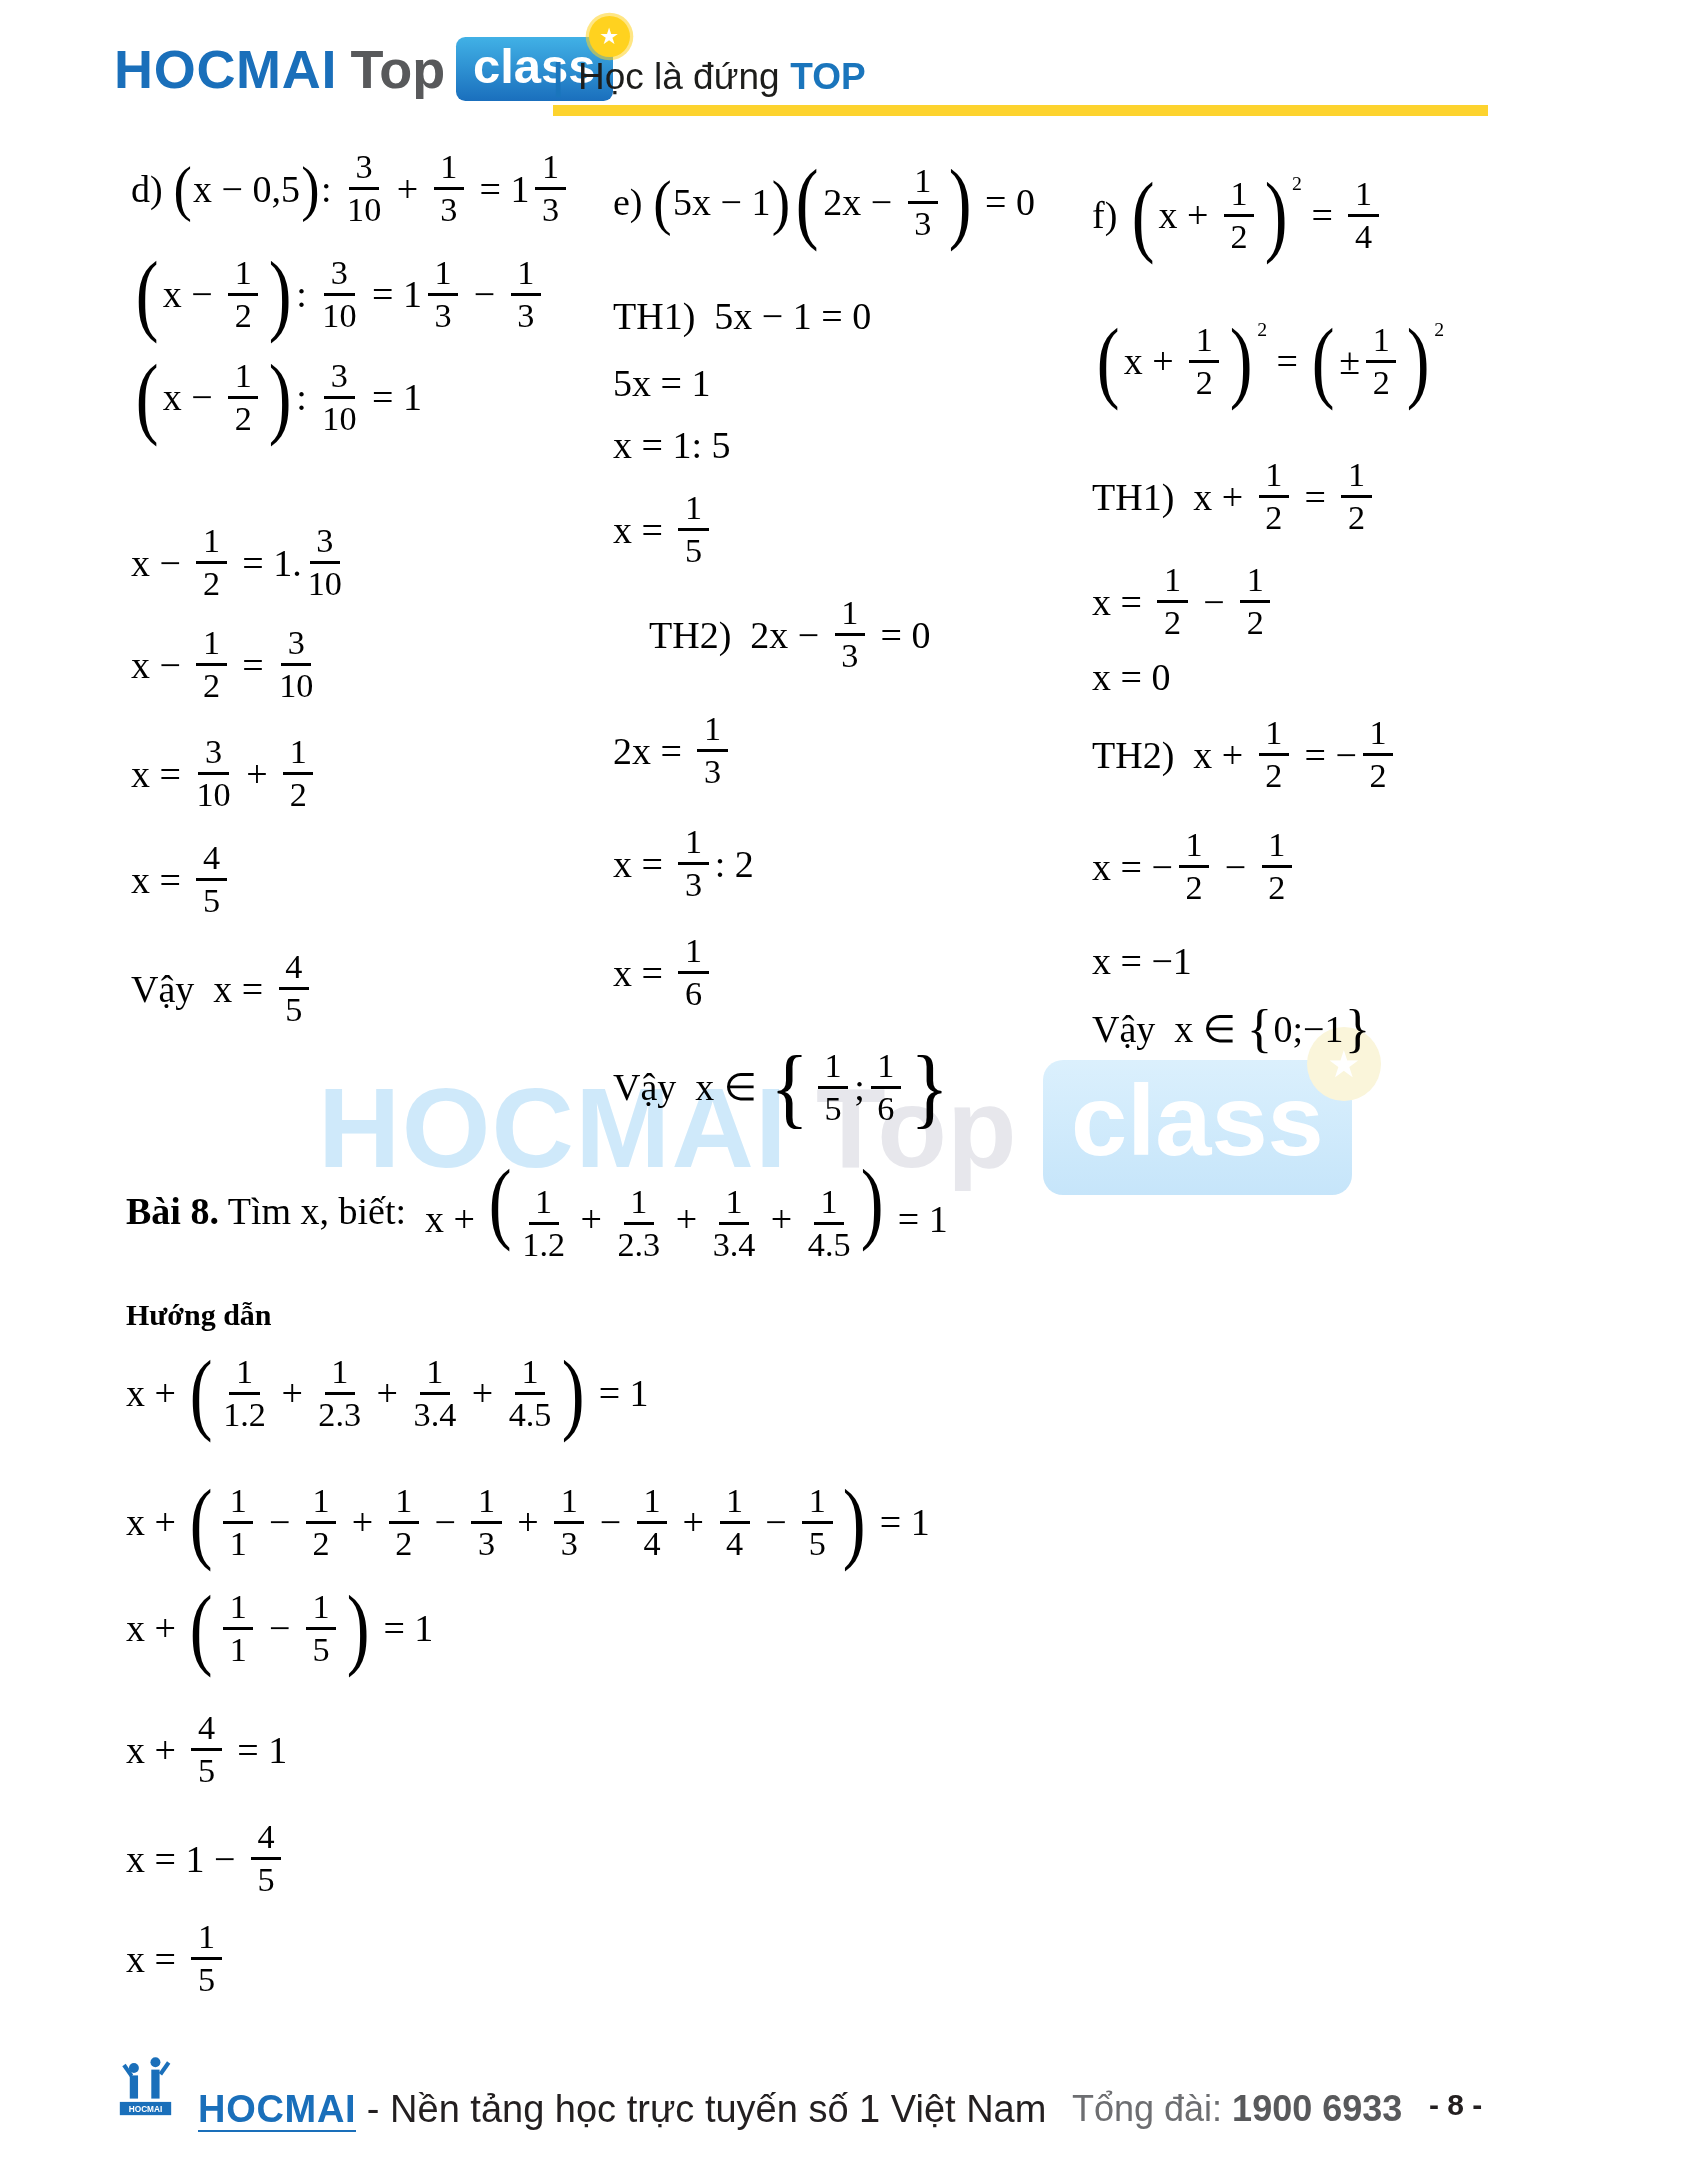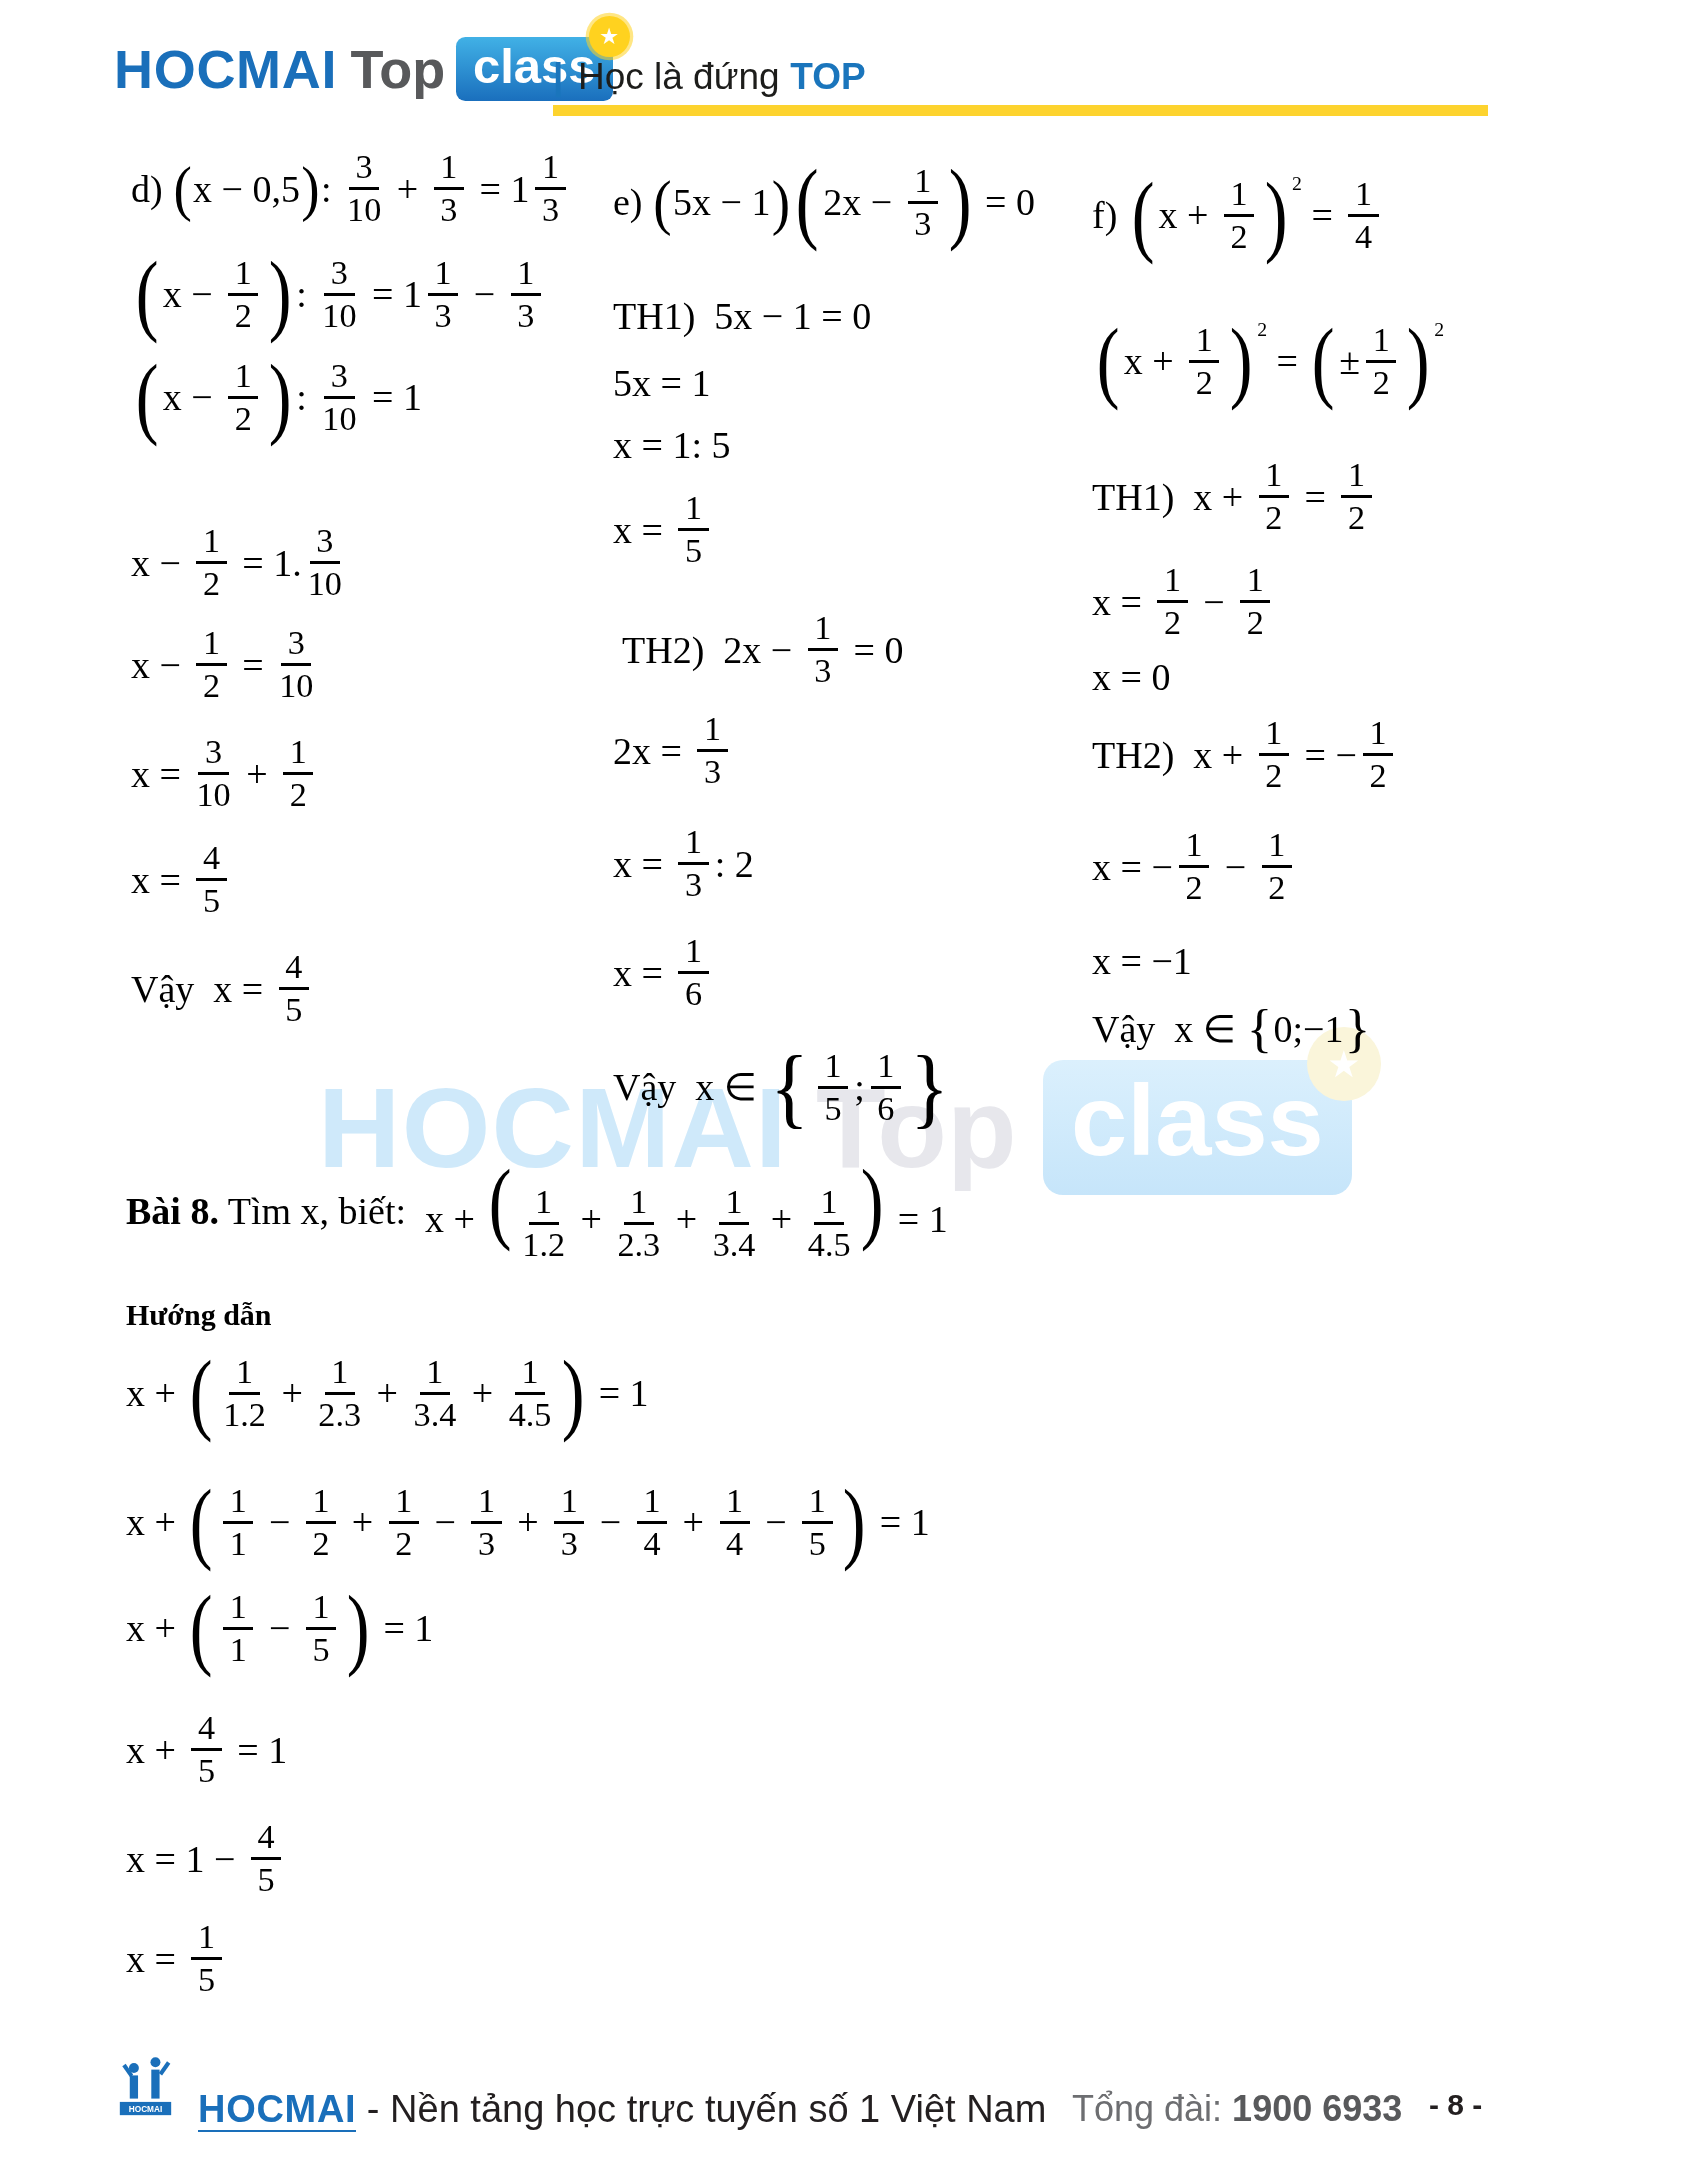--- a/index.html
+++ b/index.html
@@ -102,21 +102,21 @@
       <div class="ml" style="left: 131px; top: 523px;">x − <span class="fr"><span class="n">1</span><span class="d">2</span></span> = 1.<span class="fr"><span class="n">3</span><span class="d">10</span></span></div>
       <div class="ml" style="left: 131px; top: 625px;">x − <span class="fr"><span class="n">1</span><span class="d">2</span></span> = <span class="fr"><span class="n">3</span><span class="d">10</span></span></div>
       <div class="ml" style="left: 131px; top: 734px;">x = <span class="fr"><span class="n">3</span><span class="d">10</span></span> + <span class="fr"><span class="n">1</span><span class="d">2</span></span></div>
       <div class="ml" style="left: 131px; top: 840px;">x = <span class="fr"><span class="n">4</span><span class="d">5</span></span></div>
       <div class="ml" style="left: 131px; top: 949px;">Vậy  x = <span class="fr"><span class="n">4</span><span class="d">5</span></span></div>
       <div class="ml" style="left: 613px; top: 159px;">e) <span class="mp">(</span>5x − 1<span class="mp">)</span><span class="bp">(</span>2x − <span class="fr"><span class="n">1</span><span class="d">3</span></span><span class="bp">)</span> = 0</div>
       <div class="ml" style="left: 613px; top: 294px;">TH1)  5x − 1 = 0</div>
       <div class="ml" style="left: 613px; top: 361px;">5x = 1</div>
       <div class="ml" style="left: 613px; top: 423px;">x = 1: 5</div>
       <div class="ml" style="left: 613px; top: 490px;">x = <span class="fr"><span class="n">1</span><span class="d">5</span></span></div>
-      <div class="ml" style="left: 622px; top: 595px; margin-top: 15px;">TH2)  2x − <span class="fr"><span class="n">1</span><span class="d">3</span></span> = 0</div>
+      <div class="ml" style="left: 649px; top: 595px;">TH2)  2x − <span class="fr"><span class="n">1</span><span class="d">3</span></span> = 0</div>
       <div class="ml" style="left: 613px; top: 711px;">2x = <span class="fr"><span class="n">1</span><span class="d">3</span></span></div>
       <div class="ml" style="left: 613px; top: 824px;">x = <span class="fr"><span class="n">1</span><span class="d">3</span></span>: 2</div>
       <div class="ml" style="left: 613px; top: 933px;">x = <span class="fr"><span class="n">1</span><span class="d">6</span></span></div>
       <div class="ml" style="left: 613px; top: 1045px;">Vậy  x ∈ <span class="bb">{</span><span class="fr"><span class="n">1</span><span class="d">5</span></span>;<span class="fr"><span class="n">1</span><span class="d">6</span></span><span class="bb">}</span></div>
       <div class="ml" style="left: 1092px; top: 172px;">f) <span class="bp">(</span>x + <span class="fr"><span class="n">1</span><span class="d">2</span></span><span class="bp">)</span><span class="sp">2</span> = <span class="fr"><span class="n">1</span><span class="d">4</span></span></div>
       <div class="ml" style="left: 1092px; top: 318px;"><span class="bp">(</span>x + <span class="fr"><span class="n">1</span><span class="d">2</span></span><span class="bp">)</span><span class="sp">2</span> = <span class="bp">(</span>±<span class="fr"><span class="n">1</span><span class="d">2</span></span><span class="bp">)</span><span class="sp">2</span></div>
       <div class="ml" style="left: 1092px; top: 457px;">TH1)  x + <span class="fr"><span class="n">1</span><span class="d">2</span></span> = <span class="fr"><span class="n">1</span><span class="d">2</span></span></div>
       <div class="ml" style="left: 1092px; top: 562px;">x = <span class="fr"><span class="n">1</span><span class="d">2</span></span> − <span class="fr"><span class="n">1</span><span class="d">2</span></span></div>
       <div class="ml" style="left: 1092px; top: 655px;">x = 0</div>
       <div class="ml" style="left: 1092px; top: 715px;">TH2)  x + <span class="fr"><span class="n">1</span><span class="d">2</span></span> = −<span class="fr"><span class="n">1</span><span class="d">2</span></span></div>

